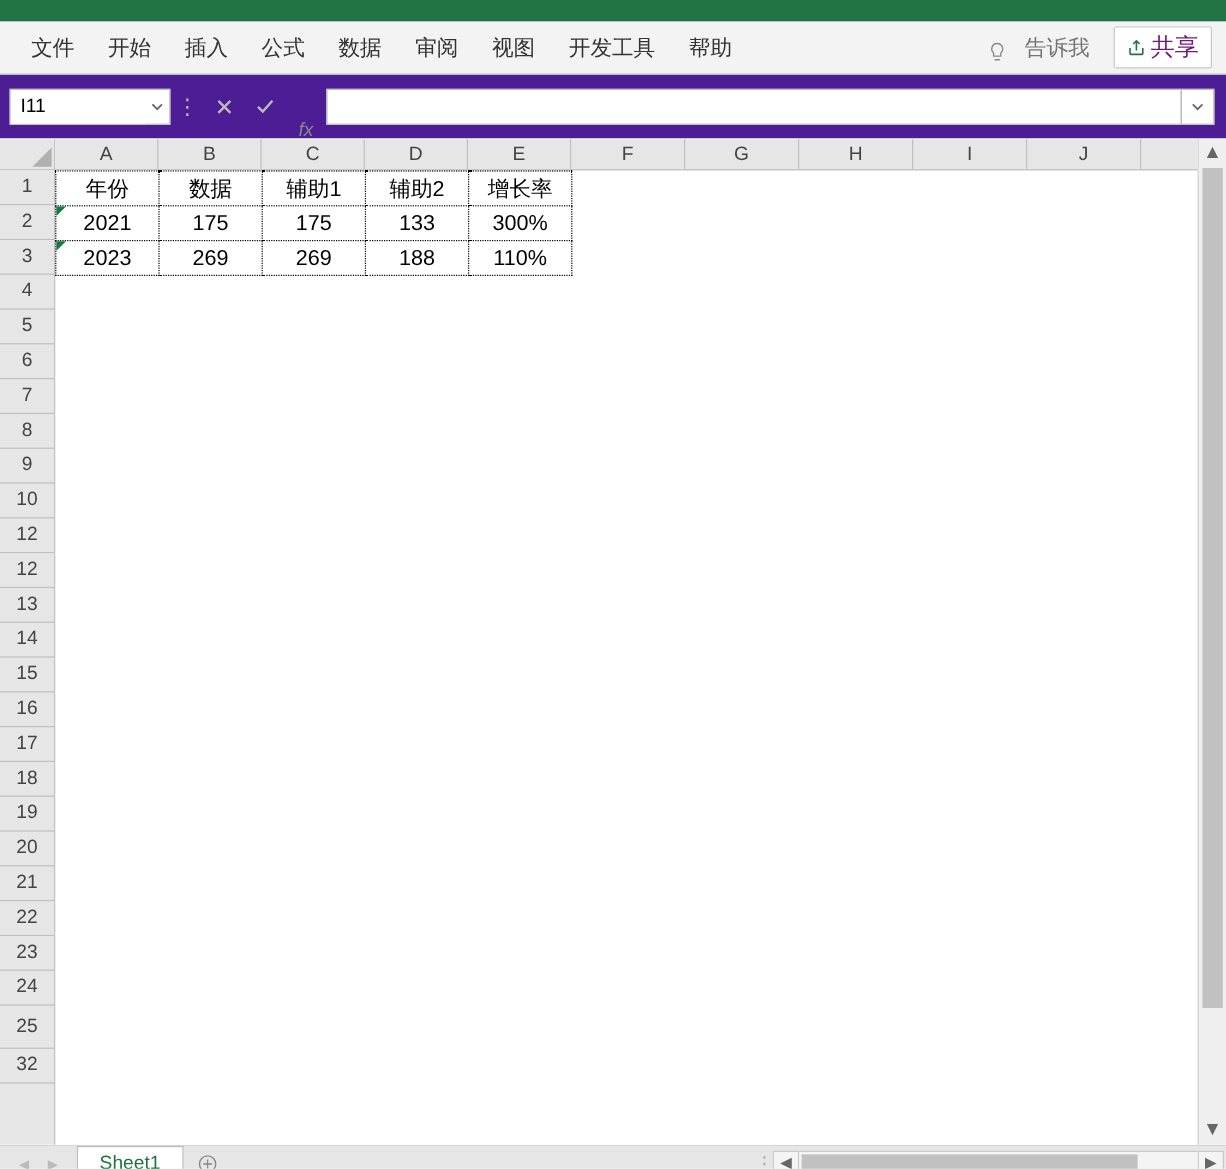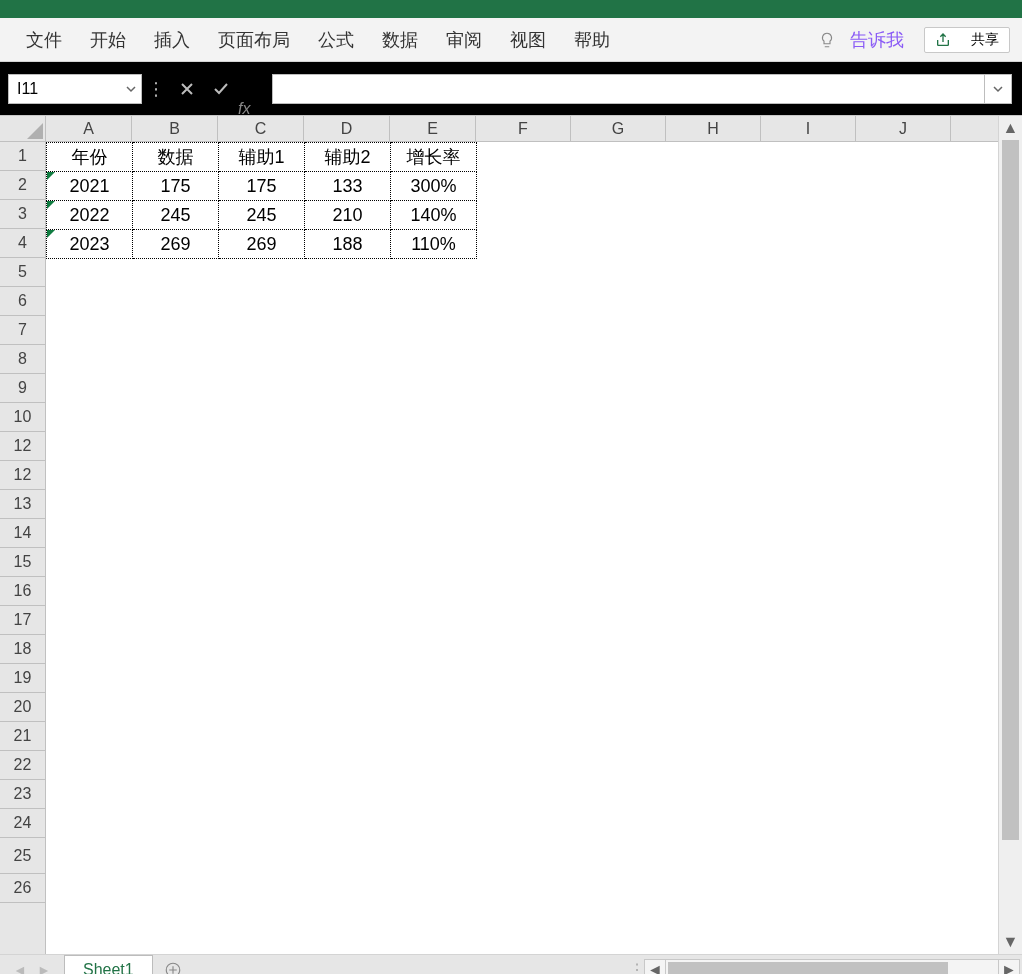--- a/index.html
+++ b/index.html
@@ -6,32 +6,32 @@
   html, body { width: 1022px; height: 974px; overflow: hidden; background: #fff; }
 
   
   .title-bar { height: 18px; background: #217346; }
 
   
   .ribbon { height: 44px; background: #f3f3f3; border-bottom: 1px solid #d4d4d4; display: flex; align-items: center; padding: 0 12px; gap: 0; font-size: 18px; color: #333; position: relative; }
   .ribbon .tab { padding: 16px 14px; height: 44px; display: flex; align-items: center; cursor: pointer; }
   .ribbon .spacer { flex: 1; }
   .ribbon .lightbulb-icon { display: inline-flex; align-items: center; margin-right: 8px; }
-  .ribbon .tell-me { display: flex; align-items: center; color: #8b5cf6; gap: 6px; padding: 0 10px; }
-  .ribbon .share { display: flex; align-items: center; gap: 20px; color: #000000; border: 1px solid #c8c8c8; background: #fff; padding: 3px 10px; border-radius: 2px; margin-left: 10px; font-size: 14px; }
+  .ribbon .tell-me { display: flex; align-items: flex-end; color: #737373; gap: 6px; padding: 0 10px; }
+  .ribbon .share { display: flex; align-items: center; gap: 4px; color: #701a75; border: 1px solid #c8c8c8; background: #fff; padding: 3px 10px; border-radius: 2px; margin-left: 10px; font-size: 20px; }
   .share-icon { color: #217346; }
 
   
-  .formula-row { height: 54px; display: flex; align-items: center; background: #000000; border-bottom: 1px solid #c8c8c8; padding: 10px 10px 10px 8px; gap: 0; }
+  .formula-row { height: 54px; display: flex; align-items: center; background: #4c1d95; border-bottom: 1px solid #c8c8c8; padding: 10px 10px 10px 8px; gap: 0; }
   .name-box-wrap { display: flex; align-items: center; background: #fff; border: 1px solid #bdbdbd; height: 30px; }
   .name-box { width: 112px; height: 28px; border: none; padding: 0 8px; font-size: 16px; outline: none; background: #fff; }
   .name-box-dd { width: 20px; display: flex; align-items: center; justify-content: center; color: #666; cursor: pointer; border-left: 0; }
   .fn-separator { width: 28px; display: flex; align-items: center; justify-content: center; color: #bbb; font-size: 18px; }
   .fn-btn { width: 34px; height: 30px; display: flex; align-items: center; justify-content: center; color: #b3b3b3; cursor: pointer; }
-  .fx-label { font-style: italic; color: #888; font-size: 16px; width: 34px; text-align: left; margin-top: 40px; }
+  .fx-label { font-style: italic; color: #888; font-size: 16px; width: 34px; text-align: center; margin-top: 40px; }
   .formula-input { flex: 1; height: 30px; border: 1px solid #bdbdbd; border-right: none; background: #fff; padding: 0 8px; font-size: 15px; outline: none; }
   .formula-expand { width: 28px; height: 30px; border: 1px solid #bdbdbd; background: #fff; display: flex; align-items: center; justify-content: center; color: #666; cursor: pointer; }
 
   
   .grid-wrap { position: relative; height: 838px; background: #fff; display: flex; }
   .grid-main { flex: 1; overflow: hidden; position: relative; }
   .corner { position: absolute; left: 0; top: 0; width: 46px; height: 26px; background: #e6e6e6; border-right: 1px solid #c0c0c0; border-bottom: 1px solid #c0c0c0; }
   .corner::after { content: ""; position: absolute; right: 2px; bottom: 2px; width: 0; height: 0; border-left: 16px solid transparent; border-bottom: 16px solid #b0b0b0; }
 
   .col-headers { position: absolute; left: 46px; top: 0; right: 0; height: 26px; display: flex; background: #e6e6e6; border-bottom: 1px solid #c0c0c0; }
@@ -77,25 +77,25 @@
 </style>
 </head>
 <body>
 
 <div class="title-bar"></div>
 
 <div class="ribbon">
   <div class="tab">文件</div>
   <div class="tab">开始</div>
   <div class="tab">插入</div>
-  <div class="tab">页面布局</div>
   <div class="tab">公式</div>
   <div class="tab">数据</div>
   <div class="tab">审阅</div>
   <div class="tab">视图</div>
+  <div class="tab">开发工具</div>
   <div class="tab">帮助</div>
   <div class="spacer"></div>
   <div class="tell-me">
     <span class="lightbulb-icon">
       <svg width="18" height="18" viewBox="0 0 24 24" fill="none" stroke="#888" stroke-width="1.5">
           <path d="M9 21h6M10 17h4M12 3a6 6 0 0 0-4 10.5V17h8v-3.5A6 6 0 0 0 12 3z"></path>
         </svg>
     </span>
     <span>告诉我</span>
   </div>
@@ -178,47 +178,40 @@
       <div class="row-h">16</div>
       <div class="row-h">17</div>
       <div class="row-h">18</div>
       <div class="row-h">19</div>
       <div class="row-h">20</div>
       <div class="row-h">21</div>
       <div class="row-h">22</div>
       <div class="row-h">23</div>
       <div class="row-h">24</div>
       <div class="row-h tall">25</div>
-      <div class="row-h">26</div>
+      <div class="row-h">32</div>
     </div>
     <div class="cells">
       <table class="sheet">
         <tbody class="data-region">
         <tr class="hdr">
           <td>年份</td>
           <td>数据</td>
           <td>辅助1</td>
           <td>辅助2</td>
           <td>增长率</td>
         </tr>
         <tr>
           <td class="err-ind">2021</td>
           <td>175</td>
           <td>175</td>
           <td>133</td>
           <td>300%</td>
         </tr>
         <tr>
-          <td class="err-ind">2022</td>
-          <td>245</td>
-          <td>245</td>
-          <td>210</td>
-          <td>140%</td>
-        </tr>
-        <tr>
           <td class="err-ind">2023</td>
           <td>269</td>
           <td>269</td>
           <td>188</td>
           <td>110%</td>
         </tr>
         </tbody>
       </table>
     </div>
   </div>

